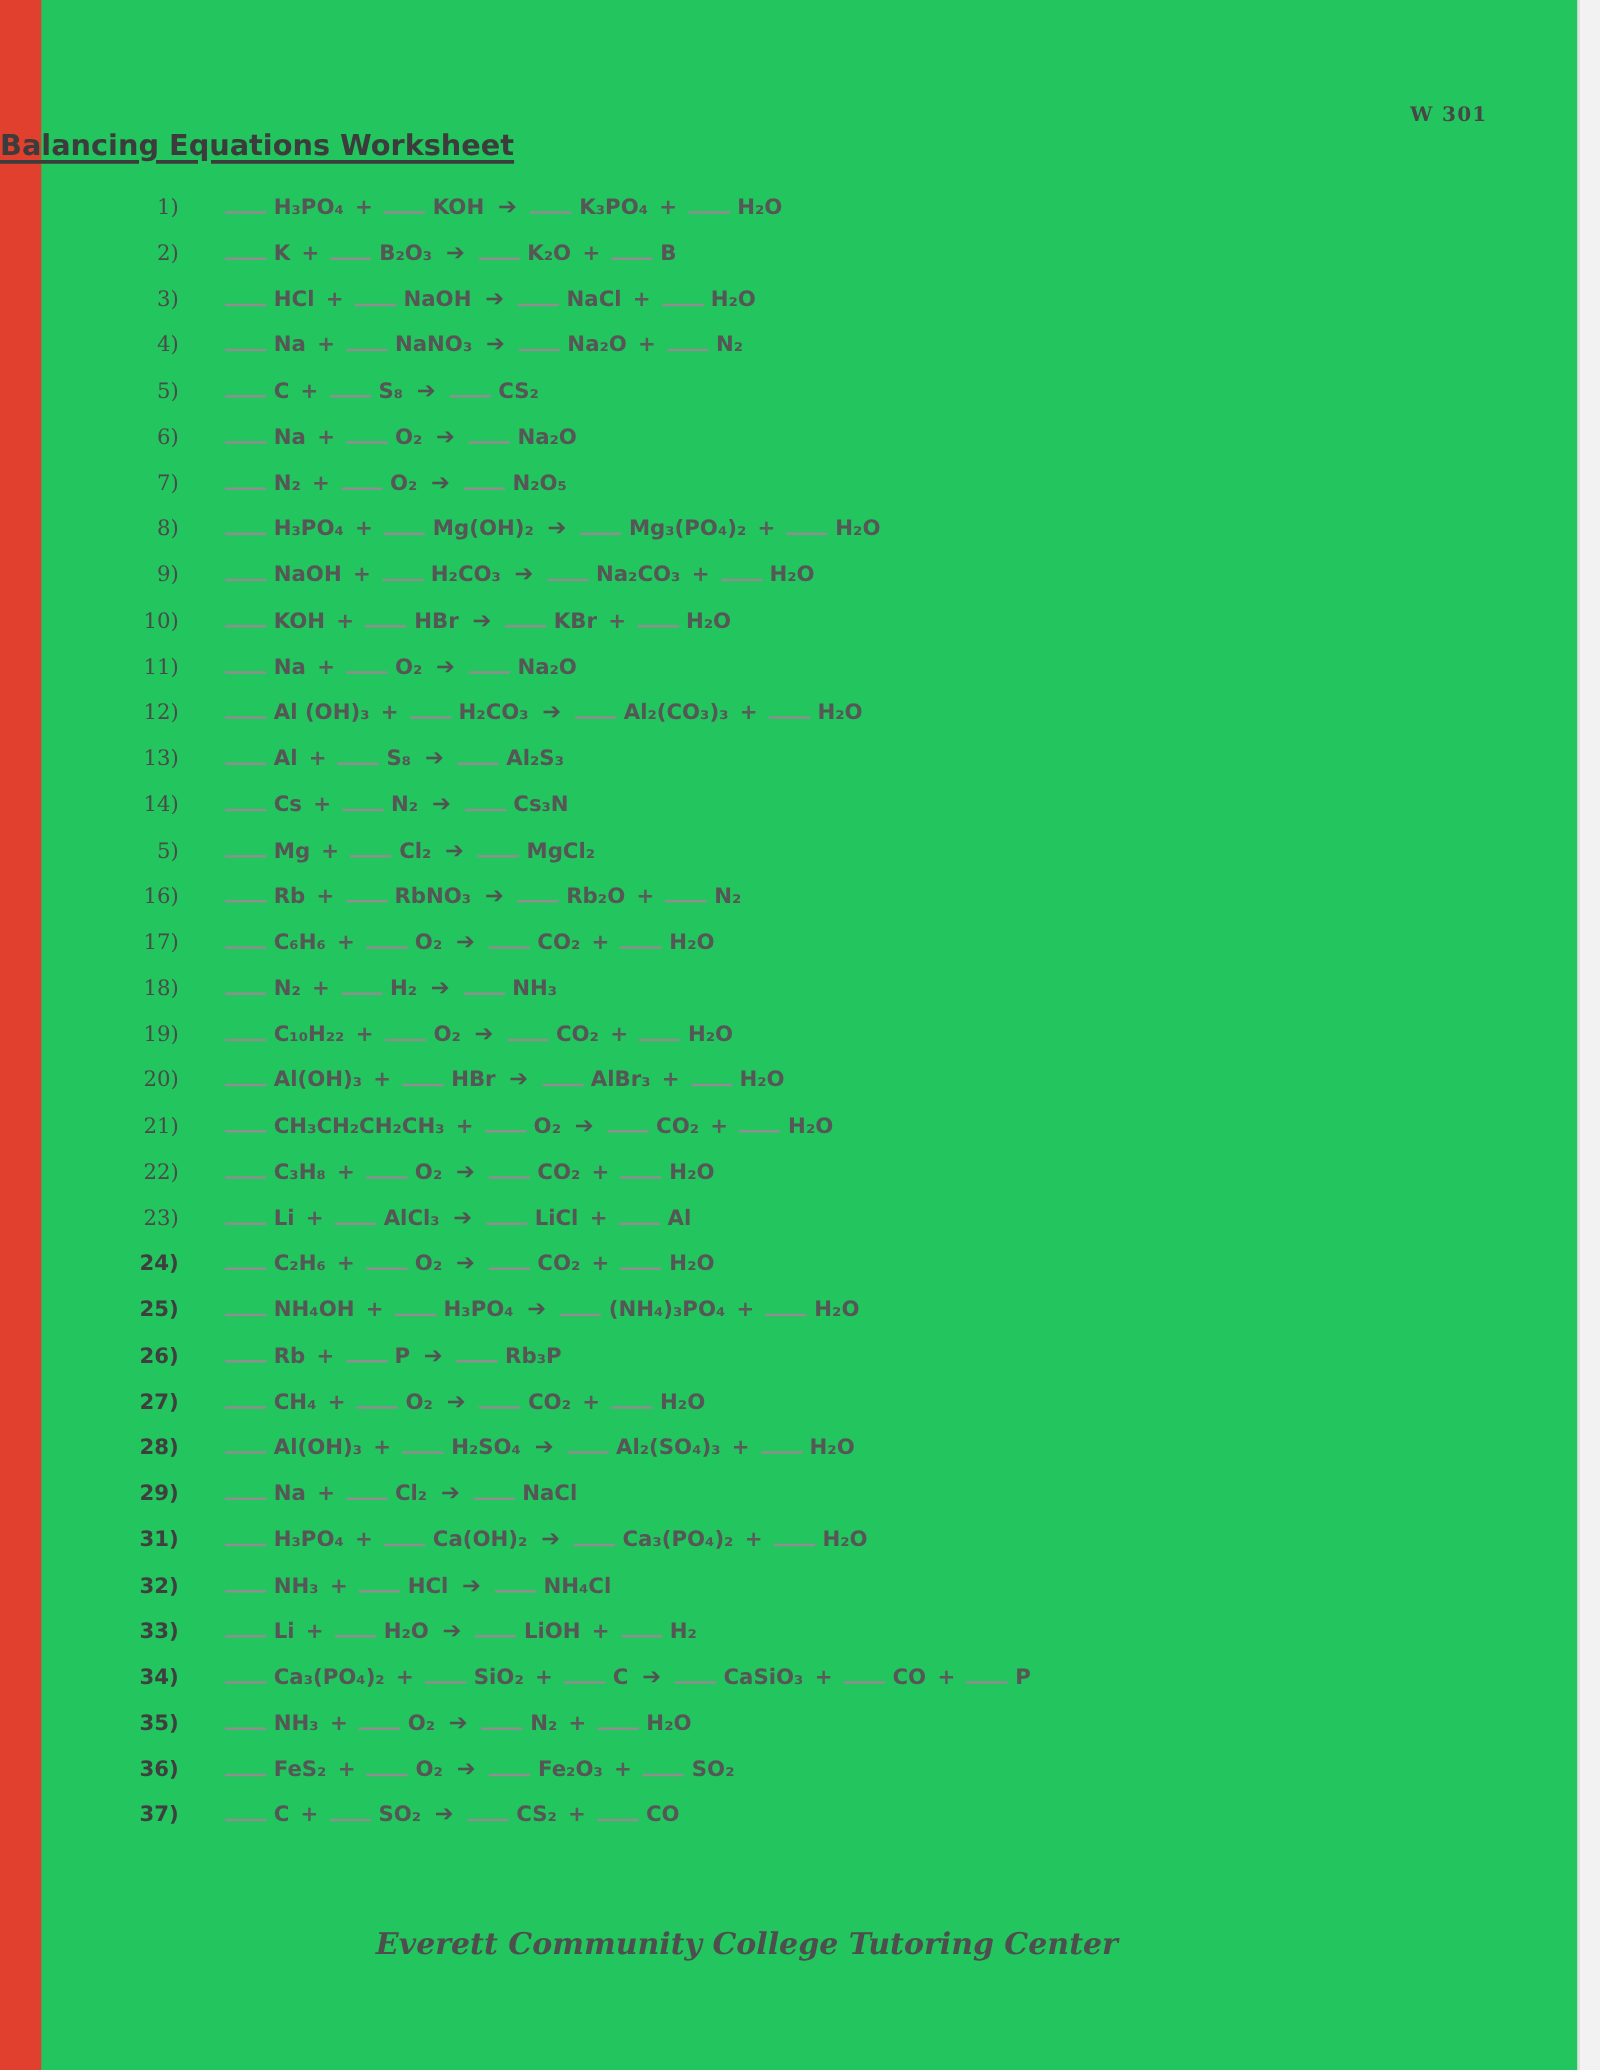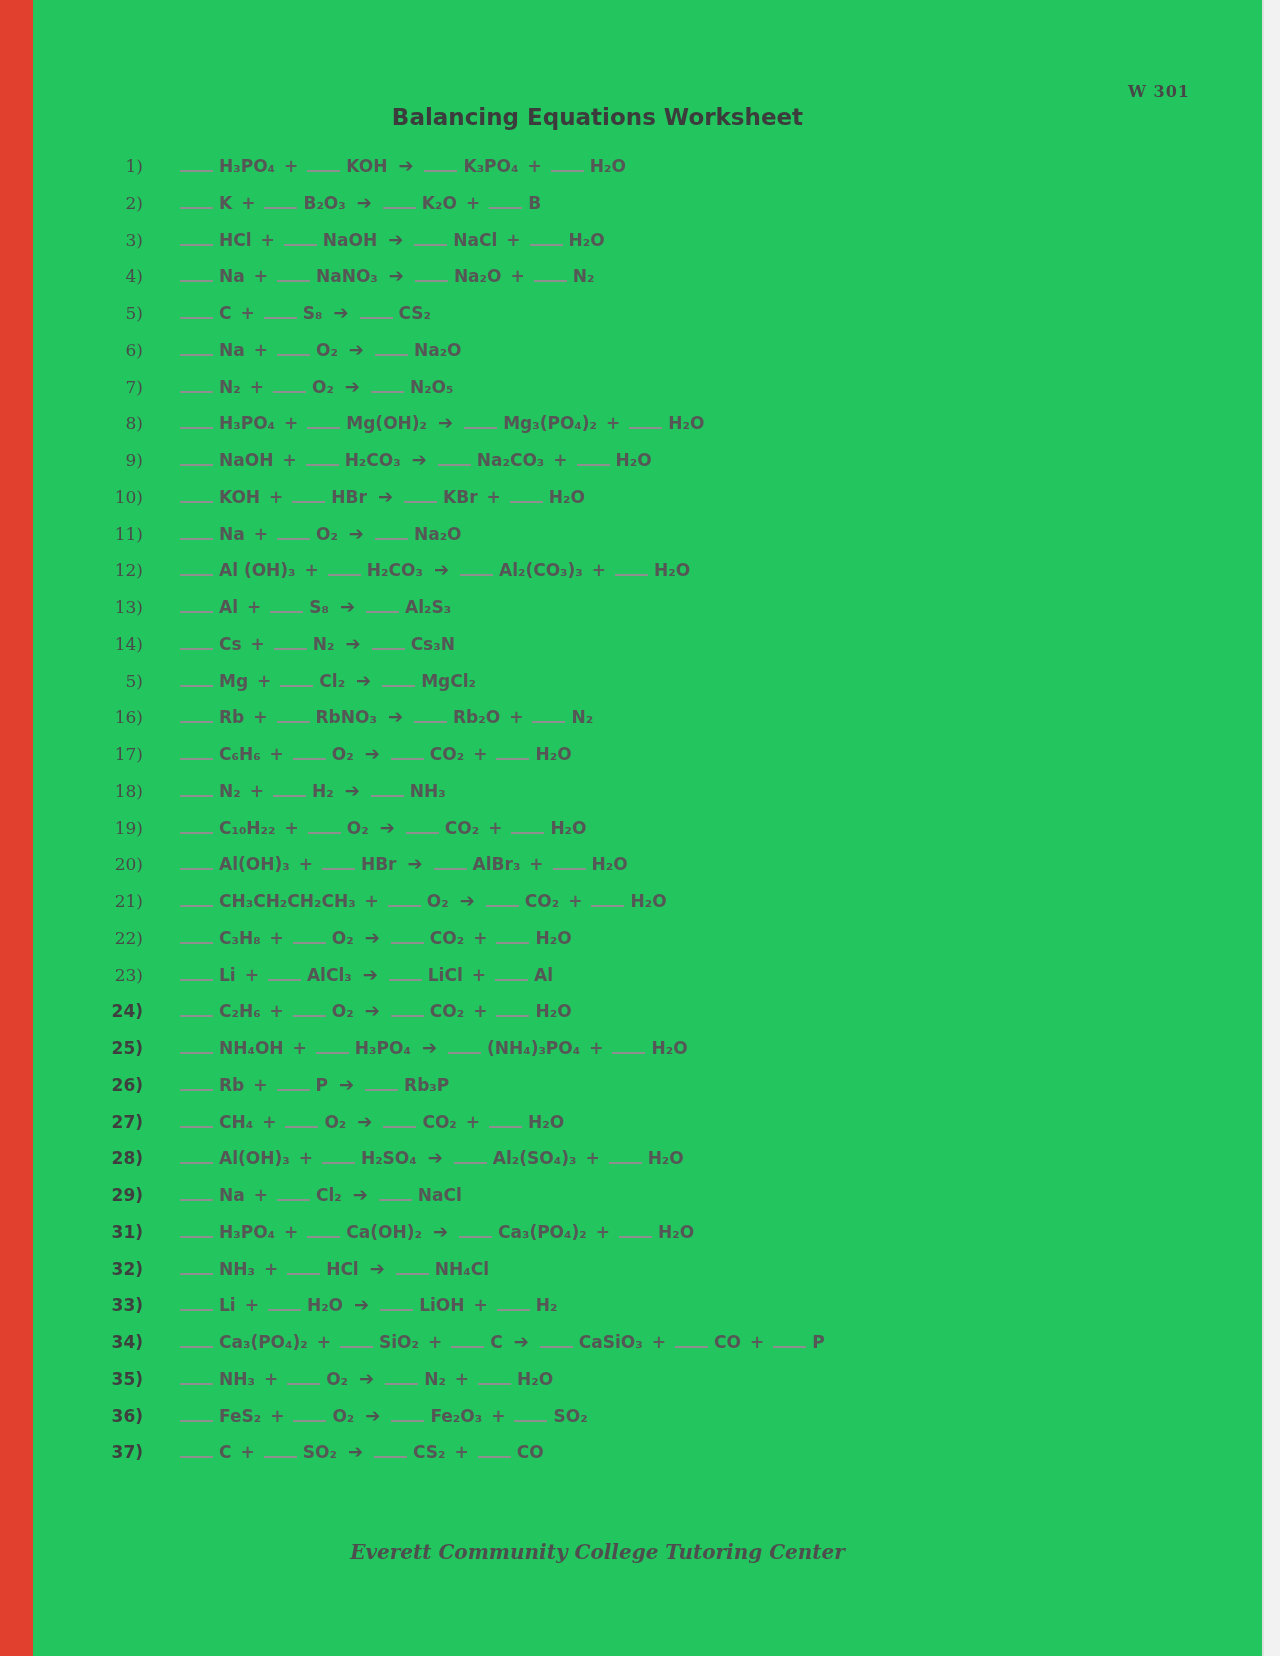--- a/index.html
+++ b/index.html
@@ -16,23 +16,23 @@
   .left-stripe{position:absolute;left:0;top:0;width:33px;height:1656px;background:#e1402e;}
   .right-band{position:absolute;right:0;top:0;width:16px;height:1656px;background:#f2f2f2;border-left:2px solid #e0e0e0;}
 
   .doc-code{
     position:absolute;top:82px;right:90px;
     font-family:"DejaVu Serif",serif;font-weight:bold;
     font-size:16px;color:#474747;letter-spacing:1px;
   }
   .title{
     position:absolute;top:104px;left:0;width:1195px;
-    text-align:center;
     font-family:"DejaVu Sans",sans-serif;
     font-weight:bold;font-size:23px;color:#3c3c3c;
+    text-decoration:underline;
     text-decoration-thickness:2.5px;
     text-underline-offset:4px;
   }
 
   .eq-list{position:absolute;top:148px;left:91px;right:20px;}
   .eq-row{height:36.75px;line-height:36.75px;white-space:nowrap;}
   .eq-num{
     display:inline-block;width:52px;text-align:right;
     font-family:"DejaVu Serif",serif;
     font-size:17px;color:#4a4a4a;
@@ -53,21 +53,21 @@
     margin-right:6px;
   }
   .op{margin:0 9px;color:#5a5a5a;}
   .arrow{margin:0 11px;font-size:18px;color:#525252;}
 
   .footer{
     position:absolute;top:1540px;left:0;width:1195px;
     text-align:center;
     font-family:"DejaVu Serif",serif;
     font-style:italic;font-weight:bold;
-    font-size:20px;color:#4e4e4e;
+    font-size:24px;color:#4e4e4e;
   }
 </style>
 </head>
 <body>
 
 <div class="page">
   <div class="left-stripe"></div>
   <div class="right-band"></div>
 
   <div class="doc-code">W 301</div>

